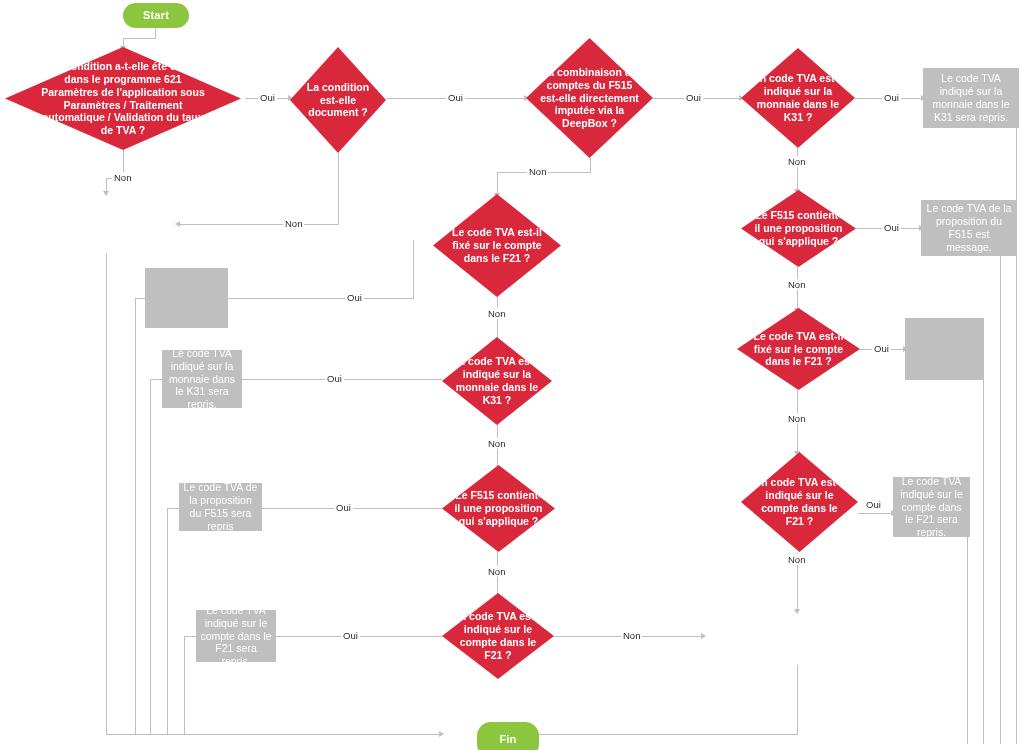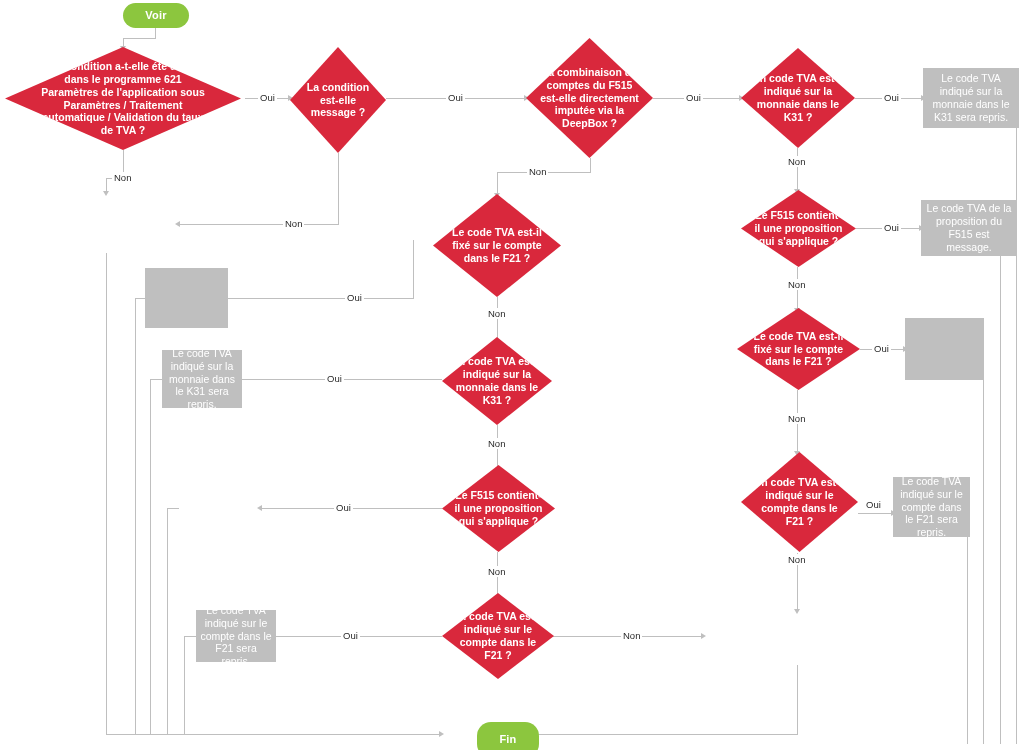--- a/index.html
+++ b/index.html
@@ -159,29 +159,29 @@
   <div class="ln lv" style="left:1000px;top:228px;height:516px;"></div>
   <div class="ln lh" style="left:992px;top:228px;width:9px;"></div>
 
   <div class="ln lv" style="left:983px;top:349px;height:395px;"></div>
   <div class="ln lh" style="left:974px;top:349px;width:10px;"></div>
 
   <div class="ln lv" style="left:967px;top:513px;height:231px;"></div>
   <div class="ln lh" style="left:959px;top:513px;width:9px;"></div>
 
   <div class="node terminator" style="left:123px;top:3px;width:66px;height:25px;">
-    <span>Voir</span>
+    <span>Start</span>
   </div>
 
   <div class="node decision" style="left:5px;top:47px;width:236px;height:103px;">
     <span class="dtxt">Une condition a-t-elle été définie dans le programme 621 Paramètres de l'application sous Paramètres / Traitement automatique / Validation du taux de TVA ?</span>
   </div>
 
   <div class="node decision" style="left:290px;top:47px;width:96px;height:106px;">
-    <span class="dtxt" style="width:82%;">La condition est-elle message ?</span>
+    <span class="dtxt" style="width:82%;">La condition est-elle document ?</span>
   </div>
 
   <div class="node decision" style="left:526px;top:38px;width:127px;height:120px;">
     <span class="dtxt" style="width:80%;">La combinaison de comptes du F515 est-elle directement imputée via la DeepBox ?</span>
   </div>
 
   <div class="node decision" style="left:741px;top:48px;width:114px;height:100px;">
     <span class="dtxt" style="width:84%;">Un code TVA est-il indiqué sur la monnaie dans le K31 ?</span>
   </div>
 
@@ -219,20 +219,23 @@
   </div>
 
   <div class="node process" style="left:162px;top:350px;width:80px;height:58px;">
     <span>Le code TVA indiqué sur la monnaie dans le K31 sera repris.</span>
   </div>
 
   <div class="node decision" style="left:442px;top:465px;width:113px;height:87px;">
     <span class="dtxt" style="width:80%;">Le F515 contient-il une proposition qui s'applique ?</span>
   </div>
 
+  <div class="node process" style="left:179px;top:483px;width:83px;height:48px;">
+    <span>Le code TVA de la proposition du F515 sera repris</span>
+  </div>
 
   <div class="node decision" style="left:741px;top:452px;width:117px;height:100px;">
     <span class="dtxt" style="width:82%;">Un code TVA est-il indiqué sur le compte dans le F21 ?</span>
   </div>
 
   <div class="node process" style="left:893px;top:477px;width:77px;height:60px;">
     <span>Le code TVA indiqué sur le compte dans le F21 sera repris.</span>
   </div>
 
   <div class="node decision" style="left:442px;top:593px;width:112px;height:86px;">

